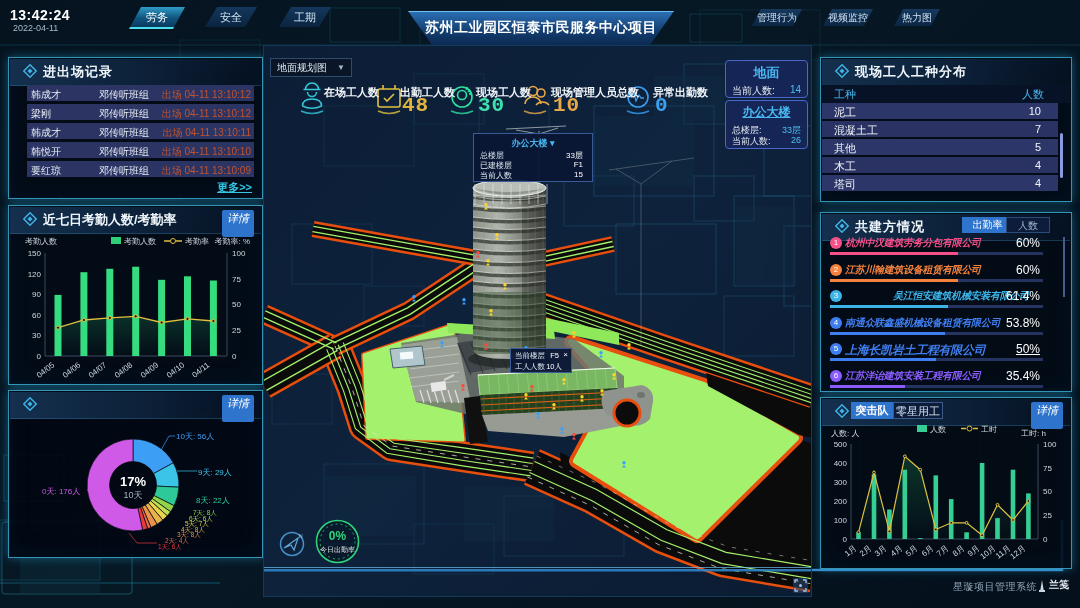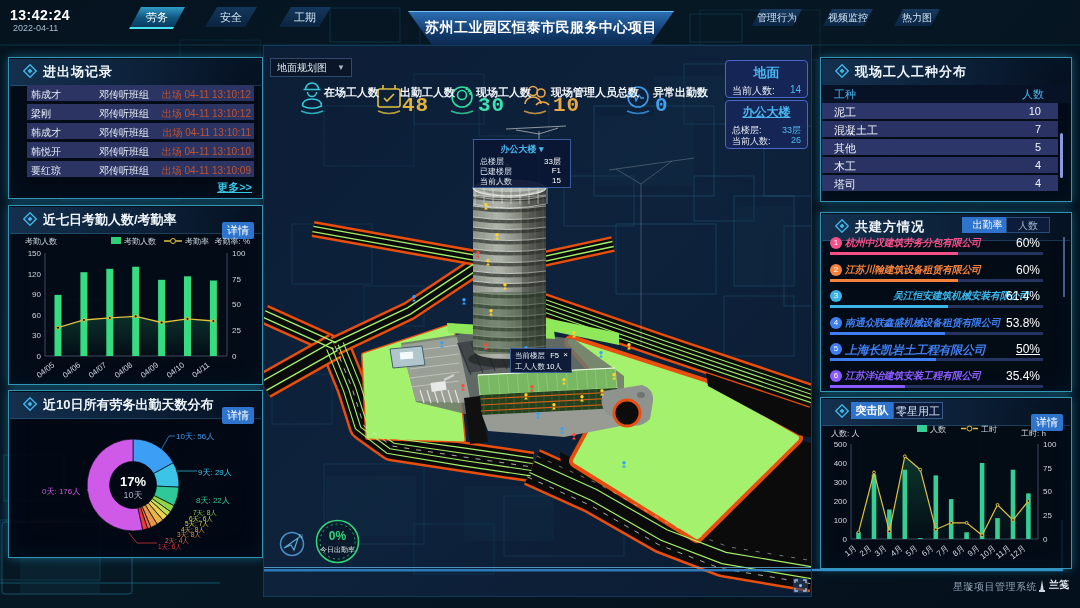--- a/index.html
+++ b/index.html
@@ -7,22 +7,22 @@
        background:linear-gradient(135deg,#05131f 0%,#071825 40%,#04101c 100%);
        font-family:"Liberation Sans", sans-serif;color:#dfe8f0;}
   .abs{position:absolute;}
   .panel{position:absolute;background:rgba(3,10,21,0.88);border:1px solid rgba(70,195,235,0.75);
          box-shadow:0 0 9px rgba(40,170,220,0.45), inset 0 0 25px rgba(10,80,140,0.10);}
   .phead{position:absolute;left:1px;top:1px;right:1px;height:26px;
          background:linear-gradient(90deg,#14304e 0%,#0c2038 55%,rgba(10,28,52,0.3) 100%);
          border-bottom:1px solid rgba(70,170,220,0.25);}
   .ptitle{position:absolute;left:34px;top:5px;font-size:13px;font-weight:bold;color:#eef5fb;letter-spacing:1px;}
   .picon{position:absolute;left:14px;top:6px;width:14px;height:14px;}
-  .detail-btn{position:absolute;top:16px;right:8px;width:32px;height:17px;background:#2e74cc;color:#fff;
-              font-size:11px;text-align:center;line-height:17px;border-radius:2px;}
+  .detail-btn{position:absolute;top:4px;right:8px;width:32px;height:27px;background:#2e74cc;color:#fff;
+              font-size:11px;text-align:center;line-height:17px;border-radius:2px;font-style:italic;}
   .row-line{position:absolute;height:16px;background:#2b3463;}
   .seg{font-family:"Liberation Mono",monospace;font-weight:bold;letter-spacing:1px;}
 </style>
 </head>
 <body>
 
 <svg class="abs" style="left:0;top:0" width="1080" height="608">
   <g stroke="#1d7f9e" fill="none" opacity="0.16">
     <rect x="60" y="120" width="120" height="80"></rect>
       <rect x="30" y="300" width="90" height="70"></rect>
@@ -179,21 +179,20 @@
       <text x="201" y="133" font-size="8" fill="#cfd8e0" transform="rotate(-38 201 133)" text-anchor="end">04/11</text>
     </svg>
 </div>
 
 <div class="panel" style="left:8px;top:390px;width:253px;height:166px;background:rgba(2,8,18,0.92);">
   <div class="phead"></div>
   <svg class="picon" viewBox="0 0 14 14">
       <rect x="2.6" y="2.6" width="8.8" height="8.8" fill="none" stroke="#3fb4e8" stroke-width="1.4" transform="rotate(45 7 7)"></rect>
       <rect x="5.2" y="5.2" width="3.6" height="3.6" fill="#3fb4e8" transform="rotate(45 7 7)"></rect>
     </svg>
-  <div class="ptitle" style="letter-spacing:0;">近10日所有劳务出勤天数分布</div>
   <div class="detail-btn">详情</div>
 
   <svg class="abs" style="left:0;top:27px;" width="251" height="137" id="chart2">
       <path d="M124.0,21.0 A46,46 0 0 1 164.3,44.8 L144.6,55.6 A23.5,23.5 0 0 0 124.0,43.5 Z" fill="#3d9ef5" stroke="#05080f" stroke-width="0.7"></path>
       <path d="M164.3,44.8 A46,46 0 0 1 169.9,69.2 L147.5,68.1 A23.5,23.5 0 0 0 144.6,55.6 Z" fill="#3cc3e8" stroke="#05080f" stroke-width="0.7"></path>
       <path d="M169.9,69.2 A46,46 0 0 1 165.1,87.7 L145.0,77.6 A23.5,23.5 0 0 0 147.5,68.1 Z" fill="#2ec998" stroke="#05080f" stroke-width="0.7"></path>
       <path d="M165.1,87.7 A46,46 0 0 1 161.5,93.7 L143.1,80.6 A23.5,23.5 0 0 0 145.0,77.6 Z" fill="#8fd44a" stroke="#05080f" stroke-width="0.7"></path>
       <path d="M161.5,93.7 A46,46 0 0 1 158.2,97.8 L141.5,82.7 A23.5,23.5 0 0 0 143.1,80.6 Z" fill="#c2dE52" stroke="#05080f" stroke-width="0.7"></path>
       <path d="M158.2,97.8 A46,46 0 0 1 153.8,102.0 L139.2,84.9 A23.5,23.5 0 0 0 141.5,82.7 Z" fill="#e8d44a" stroke="#05080f" stroke-width="0.7"></path>
       <path d="M153.8,102.0 A46,46 0 0 1 148.1,106.2 L136.3,87.0 A23.5,23.5 0 0 0 139.2,84.9 Z" fill="#e8b44a" stroke="#05080f" stroke-width="0.7"></path>
@@ -599,21 +598,21 @@
   <div style="position:relative;font-size:9px;margin-top:3px;">
         <span style="position:absolute;left:6px;color:#e8eef5;">总楼层:</span>
         <span style="position:absolute;right:6px;color:#49c0f0;">33层</span>
       </div>
   <div style="position:relative;font-size:9px;margin-top:14px;">
         <span style="position:absolute;left:6px;color:#e8eef5;">当前人数:</span>
         <span style="position:absolute;right:6px;color:#49c0f0;">26</span>
       </div>
 </div>
 
-<div class="abs" style="left:209px;top:93px;width:96px;height:47px;background:rgba(10,22,52,0.94);border:1px solid #3a5a9a;font-size:8px;">
+<div class="abs" style="left:209px;top:87px;width:96px;height:47px;background:rgba(10,22,52,0.94);border:1px solid #3a5a9a;font-size:8px;padding-left:22px;">
   <div class="abs" style="left:0;top:3px;width:100%;text-align:center;font-size:9px;font-weight:bold;color:#49b7f0;">办公大楼 ▾</div>
   <span class="abs" style="left:6px;top:16px;color:#dfe8f0;">总楼层</span>
       <span class="abs" style="right:9px;top:16px;color:#fff;">33层</span>
   <span class="abs" style="left:6px;top:26px;color:#dfe8f0;">已建楼层</span>
       <span class="abs" style="right:9px;top:26px;color:#fff;">F1</span>
   <span class="abs" style="left:6px;top:36px;color:#dfe8f0;">当前人数</span>
       <span class="abs" style="right:9px;top:36px;color:#fff;">15</span>
 </div>
 
 <div class="abs" style="left:246px;top:302px;width:60px;height:23px;background:rgba(10,22,52,0.94);border:1px solid #3a5a9a;font-size:7.5px;">

